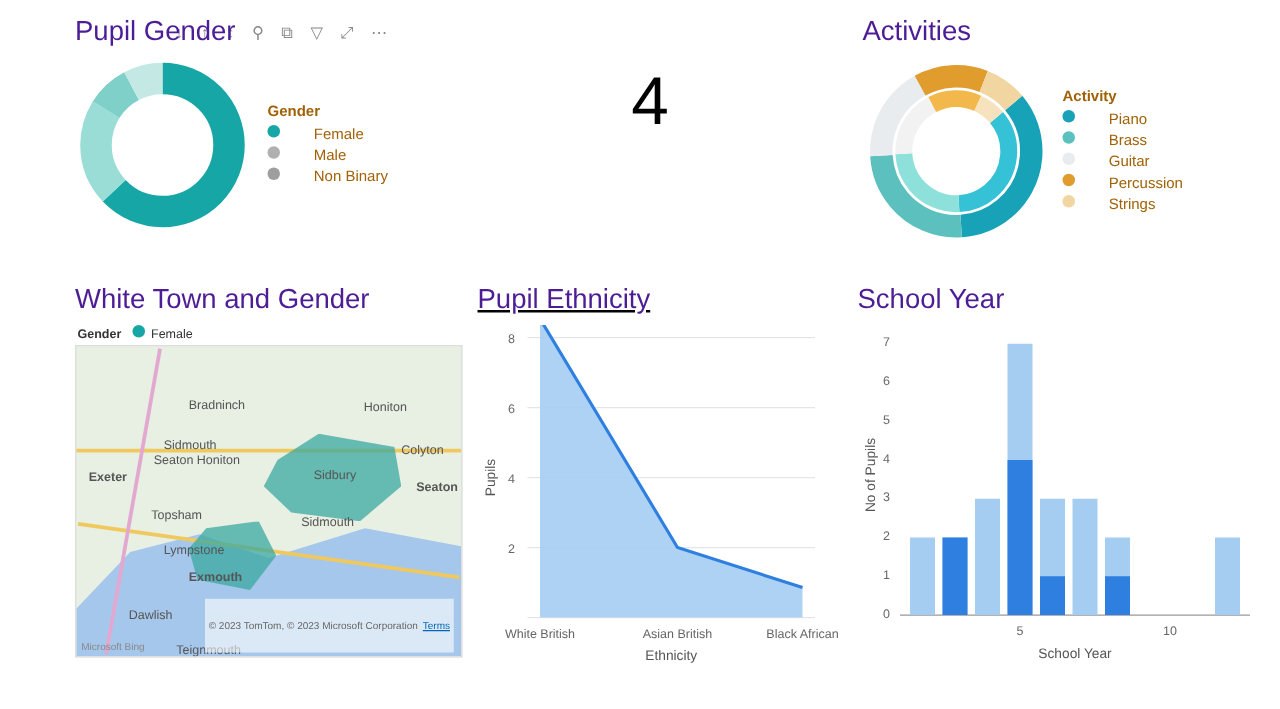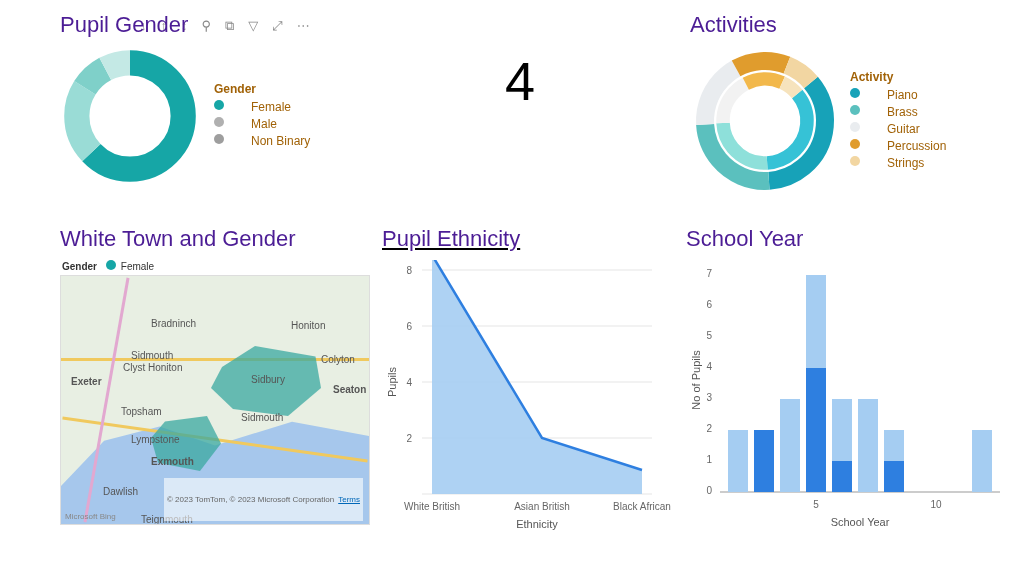--- a/index.html
+++ b/index.html
@@ -147,21 +147,21 @@
     <div class="map-road" style="left:0;top:82px;width:100%;height:3px;"></div>
     <div class="map-road" style="left:0;top:162px;width:100%;height:3px;transform:rotate(8deg);"></div>
     <div class="map-road" style="left:44px;top:0;width:3px;height:100%;transform:rotate(10deg);background:#e2a8d0;"></div>
 
     <div class="map-region" style="left:150px;top:70px;width:110px;height:70px;clip-path:polygon(10% 30%,40% 0,95% 15%,100% 60%,70% 100%,20% 90%,0 60%);"></div>
     <div class="map-region" style="left:90px;top:140px;width:70px;height:55px;clip-path:polygon(20% 10%,80% 0,100% 50%,70% 100%,10% 85%,0 40%);"></div>
 
     <div class="map-label" style="left:90px;top:8px;margin-top:34px;">Bradninch</div>
     <div class="map-label" style="left:230px;top:44px;">Honiton</div>
     <div class="map-label" style="left:70px;top:74px;">Sidmouth</div>
-    <div class="map-label" style="left:62px;top:86px;">Clyst Honiton</div>
+    <div class="map-label" style="left:62px;top:86px;">Seaton Honiton</div>
     <div class="map-label" style="left:260px;top:78px;">Colyton</div>
     <div class="map-label" style="left:10px;top:100px;font-weight:600">Exeter</div>
     <div class="map-label" style="left:190px;top:98px;">Sidbury</div>
     <div class="map-label" style="left:272px;top:108px;font-weight:bold;">Seaton</div>
     <div class="map-label" style="left:60px;top:130px;">Topsham</div>
     <div class="map-label" style="left:180px;top:136px;">Sidmouth</div>
     <div class="map-label" style="left:70px;top:158px;">Lympstone</div>
     <div class="map-label" style="left:90px;top:180px;font-weight:600">Exmouth</div>
     <div class="map-label" style="left:42px;top:210px;">Dawlish</div>
     <div class="map-label" style="left:80px;top:238px;">Teignmouth</div>

